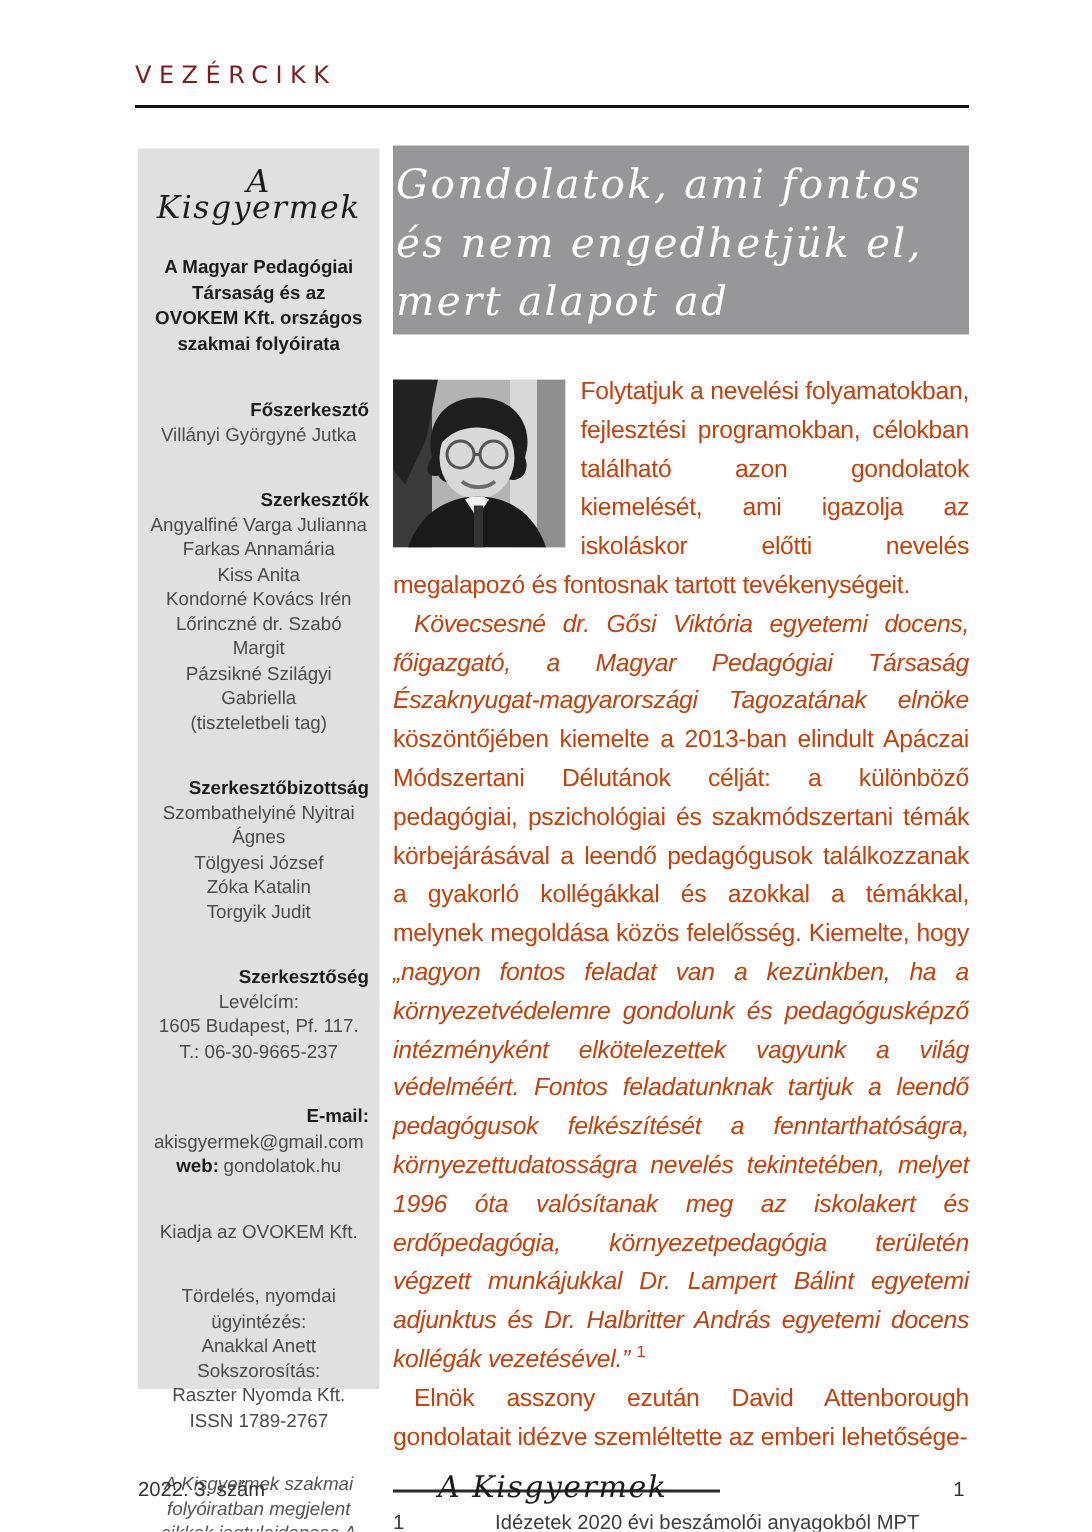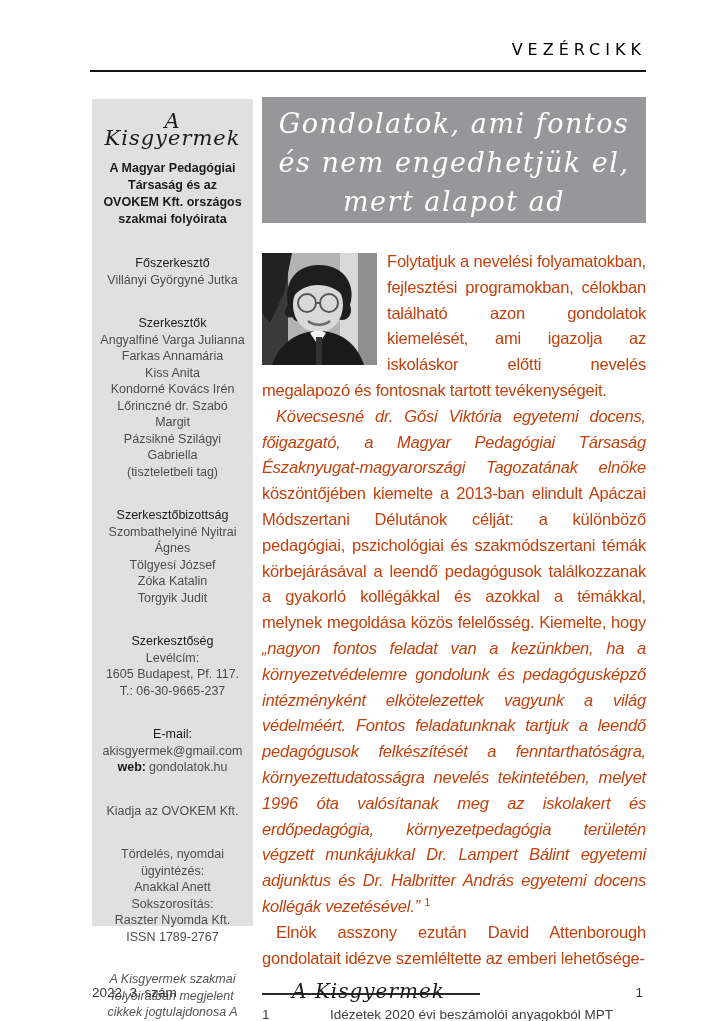--- a/index.html
+++ b/index.html
@@ -1,47 +1,47 @@
 <!DOCTYPE html>
 <html><head>
 <meta charset="utf-8">
 <style>
   html,body{margin:0;padding:0;}
   body{
     width:728px;height:1021px;background:#ffffff;position:relative;
     font-family:"Liberation Sans",sans-serif;color:#2e2e2e;overflow:hidden;
   }
   .kicker{
-    position:absolute;top:40px;left:90px;width:556px;text-align:right;
+    position:absolute;top:40px;left:90px;width:556px;text-align:left;
     font-family:"DejaVu Sans",sans-serif;font-size:16px;letter-spacing:5px;
-    color:#000000;
+    color:#7f1d1d;
   }
   .header-rule{
     position:absolute;top:70px;left:90px;width:556px;height:0;
     border-top:2px solid #141414;
   }
   
   .sidebar{
     position:absolute;left:92px;top:99px;width:161px;height:827px;
     background:#e0e0e1;box-sizing:border-box;padding:12px 7px;
     text-align:center;font-size:12.5px;line-height:16.5px;color:#4c4c4c;
   }
   .masthead{
     font-family:"DejaVu Serif",serif;font-style:italic;font-size:21px;
     color:#1c1c1c;letter-spacing:1px;margin-top:2px;
   }
   .sb-block{margin-top:27px;}
-  .sb-subtitle{margin-top:14px;font-weight:bold;color:#1b1b1b;line-height:17px;}
-  .sb-h{font-weight:normal;color:#1b1b1b;}
+  .sb-subtitle{margin-top:24px;font-weight:bold;color:#1b1b1b;line-height:17px;}
+  .sb-h{font-weight:bold;color:#1b1b1b;text-align:right;}
   .sb-note{margin-top:26px;font-style:italic;color:#555;}
   .sb-b{font-weight:bold;color:#1b1b1b;margin-right:3px;}
   
   .main{position:absolute;left:262px;top:97px;width:384px;}
   .title-box{
-    background:#97979a;color:#ffffff;text-align:center;
+    background:#97979a;color:#ffffff;text-align:left;
     height:126px;box-sizing:border-box;padding:7px 2px 0 2px;
   }
   .title-line{
     font-family:"DejaVu Serif",serif;font-style:italic;
     font-size:27px;line-height:39px;letter-spacing:1.5px;white-space:nowrap;
   }
   .body-text{
     margin-top:26px;font-size:16.5px;line-height:25.8px;letter-spacing:-0.2px;
     text-align:justify;color:#c2410c;
   }

